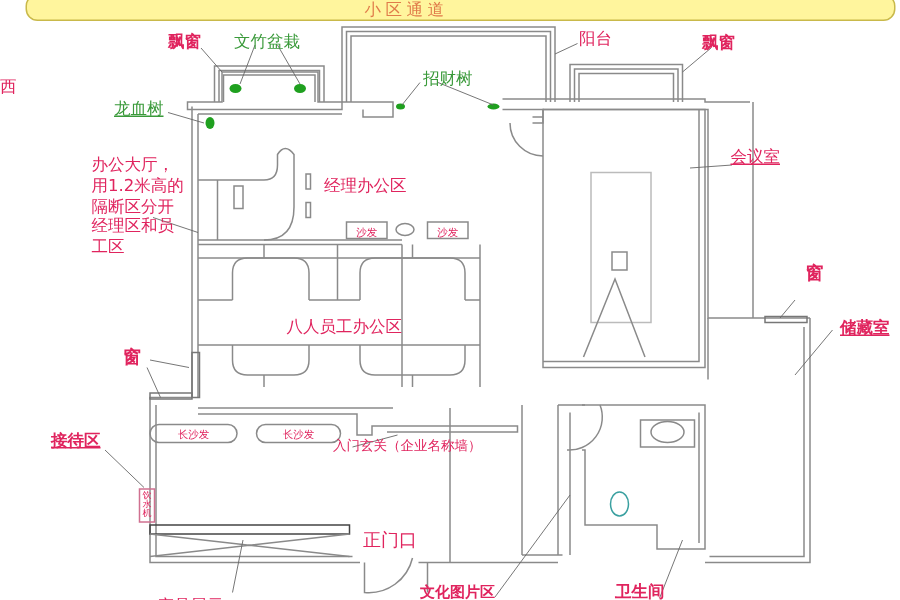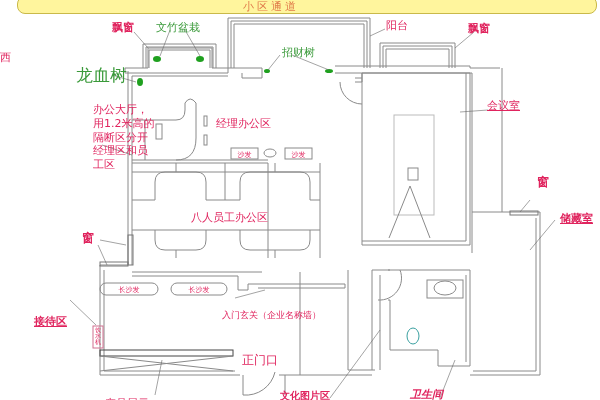--- a/index.html
+++ b/index.html
@@ -3,21 +3,21 @@
 <meta charset="utf-8">
 <style>
   html, body { margin:0; padding:0; background:#ffffff; }
   body { width:600px; height:400px; position:relative; overflow:hidden; font-family:"DejaVu Sans", sans-serif; }
   #plan { position:absolute; left:0; top:0; width:600px; height:400px; }
   .lbl { position:absolute; white-space:nowrap; line-height:1; }
   .pink { color:#e0245e; }
   .green { color:#3a9a3a; }
   .road { position:absolute; left:17px; top:-4px; width:578px; height:16px; background:#fff59d; border:1px solid #c9b94a; border-radius:8px; }
   .road-label { position:absolute; left:243px; top:-1px; font-size:11px; color:#e07b4a; letter-spacing:3px; }
-  .sofa-lbl, .small-lbl { position:absolute; font-size:7px; color:#e0245e; text-align:center;font-family:Liberation Mono, monospace; }
+  .sofa-lbl, .small-lbl { position:absolute; font-size:7px; color:#e0245e; text-align:center; }
   .multi { white-space:normal; line-height:1.25; }
 </style>
 </head>
 <body>
 
 <div class="road"></div>
 <span class="road-label">小区通道</span>
 
 <svg id="plan" viewBox="0 0 600 400" xmlns="http://www.w3.org/2000/svg">
   <g fill="none" stroke="#8a8a8a" stroke-width="1">
@@ -139,34 +139,34 @@
     <path d="M155 395 L162 360"></path>
     <path d="M235 298 L265 290"></path>
     <path d="M330 398 L380 330"></path>
     <path d="M440 398 L455 360"></path>
   </g>
 </svg>
 
 <span class="lbl pink" style="left:0;top:52px;font-size:11px;">西</span>
 <span class="lbl pink" style="left:112px;top:22px;font-size:11px;font-weight:bold;">飘窗</span>
 <span class="lbl green" style="left:156px;top:22px;font-size:11px;">文竹盆栽</span>
-<span class="lbl green" style="left:76px;top:67px;font-size:17px;">龙血树</span>
+<span class="lbl green" style="left:76px;top:67px;font-size:11px;text-decoration:underline;">龙血树</span>
 <span class="lbl green" style="left:282px;top:47px;font-size:11px;">招财树</span>
 <span class="lbl pink" style="left:386px;top:20px;font-size:11px;">阳台</span>
 <span class="lbl pink" style="left:468px;top:23px;font-size:11px;font-weight:bold;">飘窗</span>
 <span class="lbl pink" style="left:487px;top:100px;font-size:11px;text-decoration:underline;font-family:Liberation Serif, serif;">会议室</span>
 <span class="lbl pink" style="left:216px;top:102px;font-size:11px;margin-top:16px;">经理办公区</span>
-<span class="lbl pink multi" style="left:61px;top:103px;width:62px;font-size:11px;margin-left:32px;">办公大厅，用1.2米高的隔断区分开经理区和员工区</span>
+<span class="lbl pink multi" style="left:61px;top:103px;width:62px;font-size:11px;">办公大厅，用1.2米高的隔断区分开经理区和员工区</span>
 <span class="lbl pink" style="left:191px;top:212px;font-size:11px;">八人员工办公区</span>
 <span class="lbl pink" style="left:82px;top:232px;font-size:12px;font-weight:bold;">窗</span>
 <span class="lbl pink" style="left:537px;top:176px;font-size:12px;font-weight:bold;">窗</span>
 <span class="lbl pink" style="left:560px;top:213px;font-size:11px;font-weight:bold;text-decoration:underline;">储藏室</span>
-<span class="lbl pink" style="left:34px;top:288px;font-size:11px;font-weight:bold;text-decoration:underline;margin-top:28px;">接待区</span>
+<span class="lbl pink" style="left:34px;top:288px;font-size:11px;font-weight:bold;text-decoration:underline;">接待区</span>
 <span class="sofa-lbl" style="left:100px;top:285px;width:58px;">长沙发</span>
 <span class="sofa-lbl" style="left:171px;top:285px;width:56px;">长沙发</span>
 <span class="small-lbl" style="left:231px;top:150px;width:27px;">沙发</span>
 <span class="small-lbl" style="left:285px;top:150px;width:27px;">沙发</span>
 <span class="small-lbl" style="left:94px;top:328px;width:8px;line-height:1;white-space:normal;font-size:6px;">饮水机</span>
-<span class="lbl pink" style="left:222px;top:311px;font-size:9px;">入门玄关（企业名称墙）</span>
+<span class="lbl pink" style="left:222px;top:294px;font-size:9px;">入门玄关（企业名称墙）</span>
 <span class="lbl pink" style="left:242px;top:354px;font-size:12px;text-align:right;">正门口</span>
 <span class="lbl pink" style="left:105px;top:398px;font-size:11px;font-weight:normal;">产品展示</span>
 <span class="lbl pink" style="left:280px;top:391px;font-size:10px;font-weight:bold;">文化图片区</span>
-<span class="lbl pink" style="left:410px;top:389px;font-size:11px;font-weight:bold;font-style:italic;">卫生间</span>
+<span class="lbl pink" style="left:410px;top:389px;font-size:11px;font-weight:bold;">卫生间</span>
 
 </body></html>

